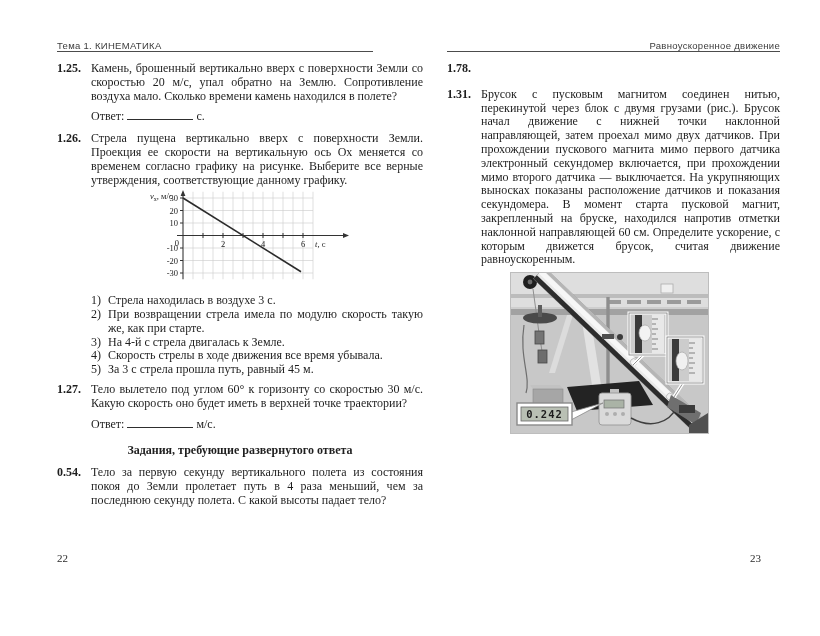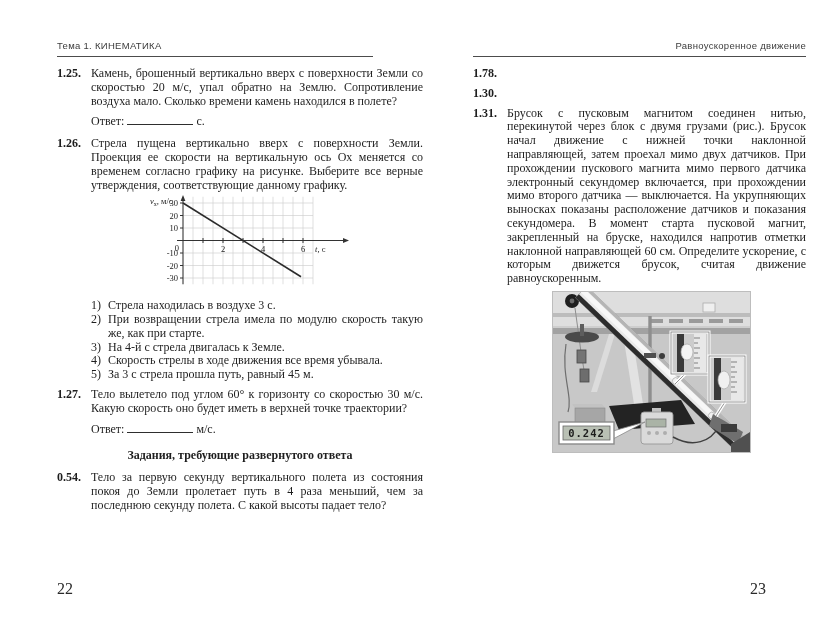--- a/index.html
+++ b/index.html
@@ -1,41 +1,41 @@
 <!DOCTYPE html>
 <html><head>
 <meta charset="utf-8">
 <style>
   html,body{margin:0;padding:0;background:#ffffff;}
   .sheet{position:relative;width:820px;height:636px;background:#ffffff;overflow:hidden;
          font-family:"Liberation Serif","DejaVu Serif",serif;color:#1e1e1e;}
   .col{position:absolute;top:40px;}
   .col-left{left:57px;width:366px;}
-  .col-right{left:473px;width:333px;}
+  .col-right{left:447px;width:333px;}
   .runhead{font-family:"Liberation Sans","DejaVu Sans",sans-serif;font-size:9.5px;color:#3c3c3c;
-           letter-spacing:.3px;padding-bottom:5px;border-bottom:1.4px solid #4c4c4c;}
+           letter-spacing:.3px;border-bottom:1.4px solid #4c4c4c;}
   .col-left .runhead{width:316px;}
   .col-right .runhead{text-align:right;}
   .problems{margin-top:10px;}
   .prob{display:flex;margin-bottom:6px;}
   .pnum{font-weight:bold;flex:0 0 34px;font-size:12px;line-height:13.8px;}
   .pbody{flex:1;font-size:12px;line-height:13.8px;text-align:justify;}
   .answer{margin:5px 0 2px;font-size:12px;line-height:13.8px;}
   .blank{display:inline-block;width:66px;height:11px;border-bottom:1px solid #2e2e2e;margin:0 3px;}
   .opts{margin-top:3px;}
   .opt{display:flex;}
   .optn{flex:0 0 17px;}
   .opttext{flex:1;text-align:justify;}
   .graph-wrap{margin:3px 0 1px 56px;}
   .graph-wrap svg text{font-family:"Liberation Serif","DejaVu Serif",serif;}
   .sec-head{text-align:center;font-weight:bold;font-size:12px;margin:10px 0 8px;}
-  .pageno{position:absolute;top:580px;font-size:16px;color:#2a2a2a;text-align:center;}
+  .pageno{position:absolute;top:552px;font-size:11px;color:#2a2a2a;text-align:center;}
   .pageno-left{left:57px;}
   .pageno-right{left:750px;}
-  .photo-wrap{margin:4px 0 0 80px;width:197px;height:160px;box-shadow:0 0 0 1px #bdbdbd;}
+  .photo-wrap{margin:4px 0 0 64px;width:197px;height:160px;box-shadow:0 0 0 1px #bdbdbd;}
   .seg{font-family:"DejaVu Sans Mono","Liberation Mono",monospace;font-weight:bold;letter-spacing:1px;}
 </style>
 </head>
 <body>
 
 <div class="sheet">
 
   <div class="col col-left">
     <div class="runhead">Тема 1. КИНЕМАТИКА</div>
 
@@ -160,21 +160,20 @@
   <div class="col col-right">
     <div class="runhead">Равноускоренное движение</div>
 
     <div class="problems">
 
       <div class="prob">
         <div class="pnum">1.78.</div>
       </div>
 
       <div class="prob">
-        <div class="pnum">1.30.</div>
       </div>
 
       <div class="prob">
         <div class="pnum">1.31.</div>
         <div class="pbody">Брусок с пусковым магнитом соединен нитью, перекинутой через блок с двумя грузами (рис.). Брусок начал движение с нижней точки наклонной направляющей, затем проехал мимо двух датчиков. При прохождении пускового магнита мимо первого датчика электронный секундомер включается, при прохождении мимо второго датчика — выключается. На укрупняющих выносках показаны расположение датчиков и показания секундомера. В момент старта пусковой магнит, закрепленный на бруске, находился напротив отметки наклонной направляющей 60 см. Определите ускорение, с которым движется брусок, считая движение равноускоренным.</div>
       </div>
 
       <div class="photo-wrap">
         <svg width="197" height="160" viewBox="0 0 197 160">
 

